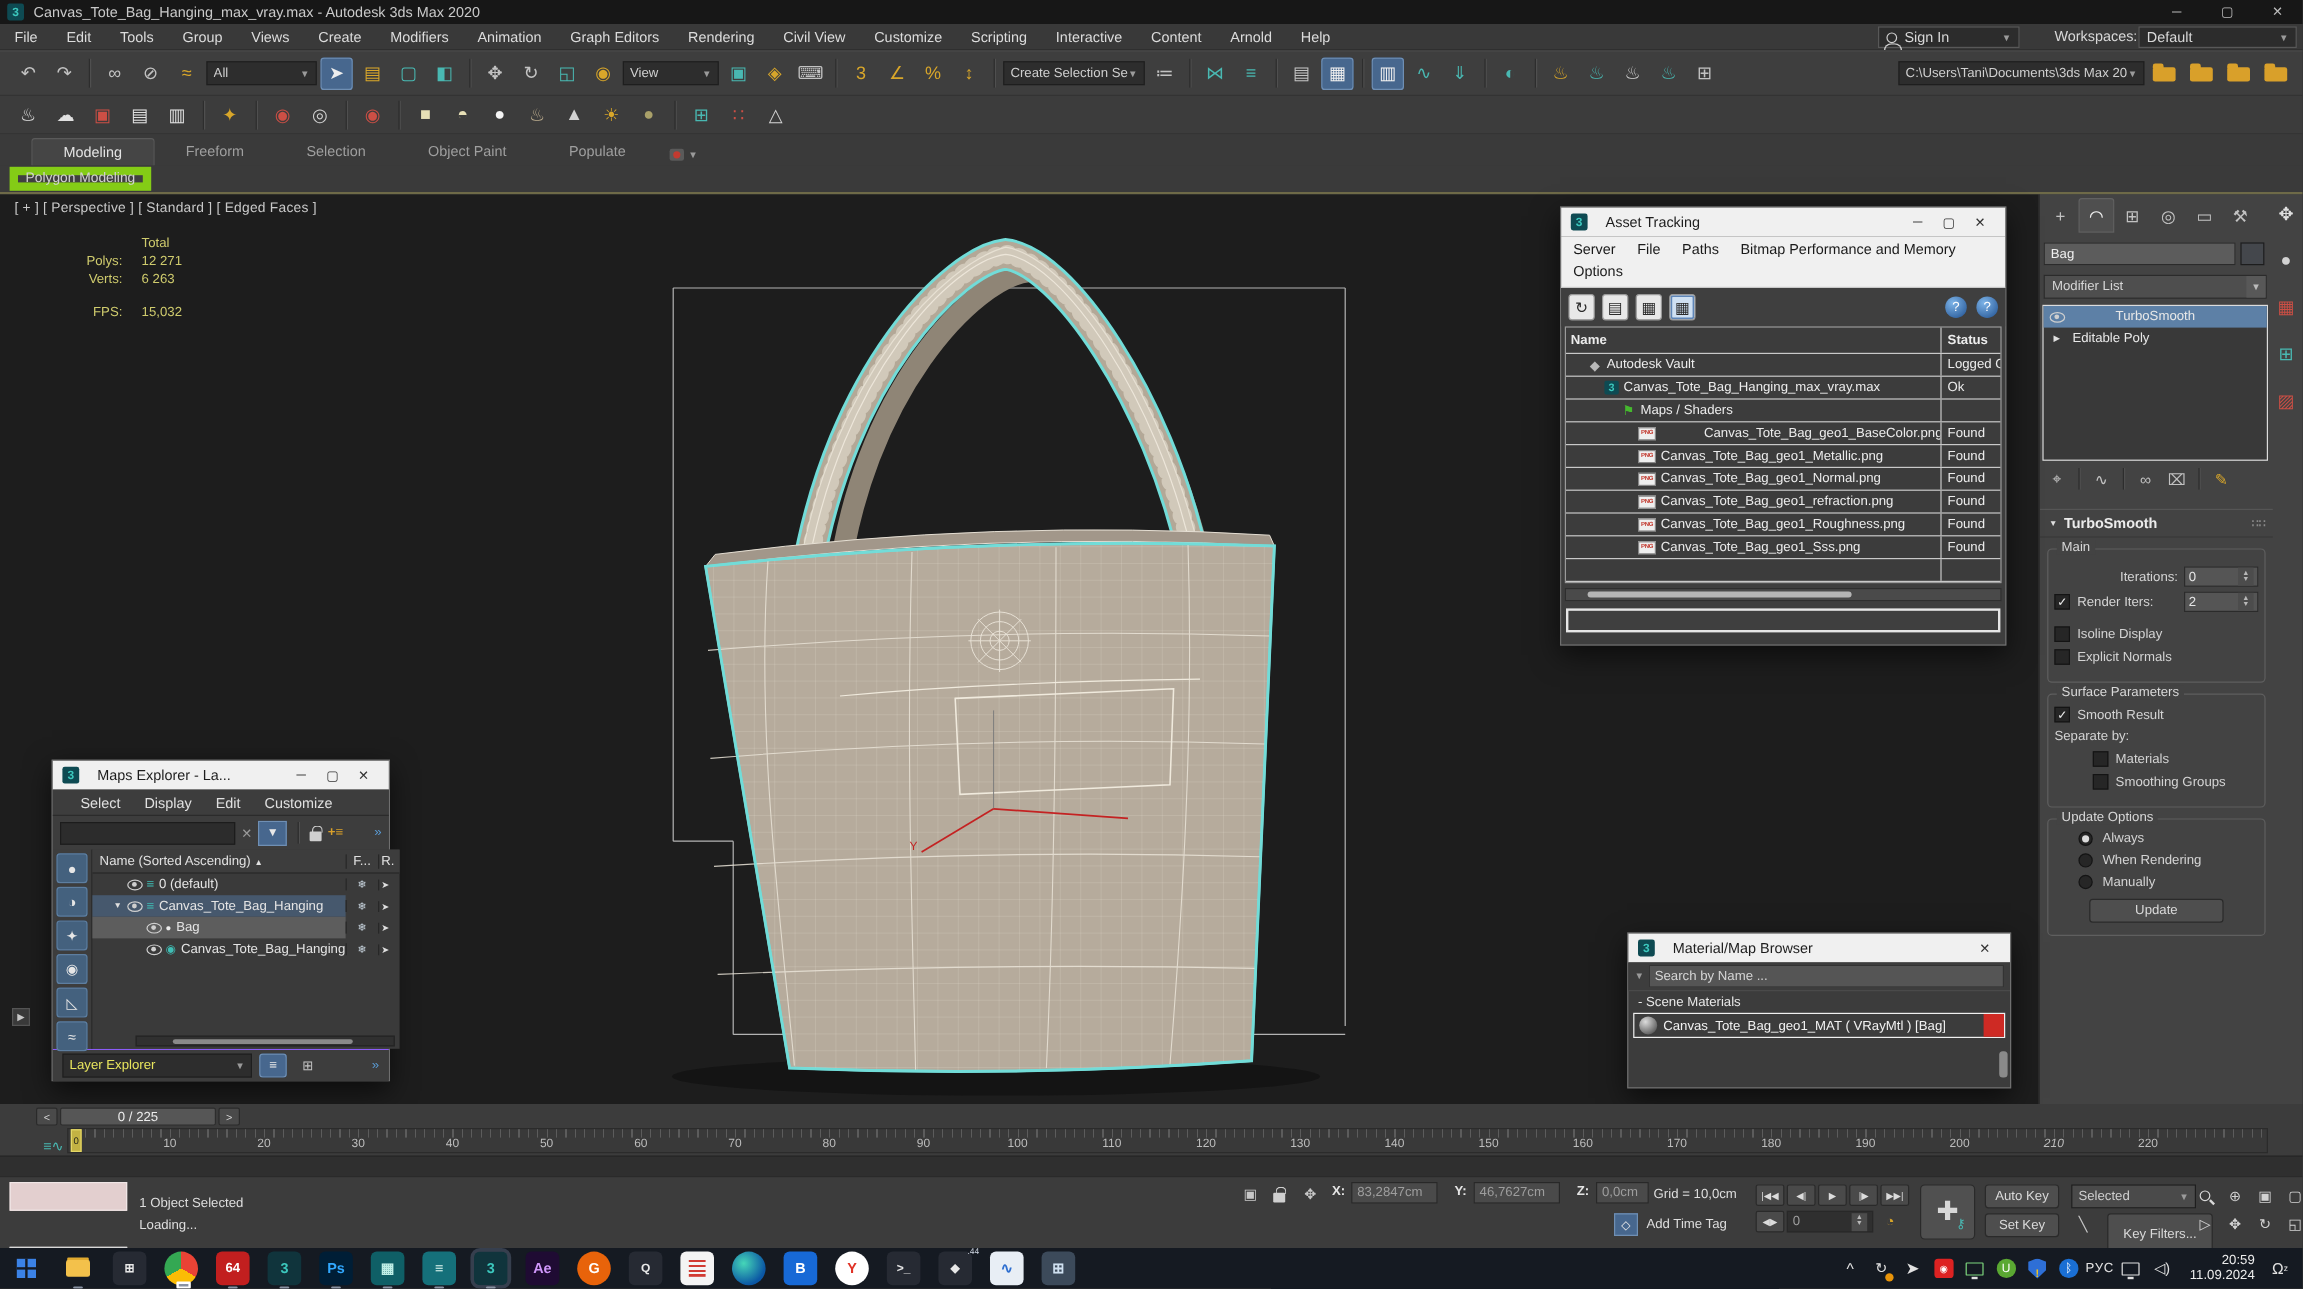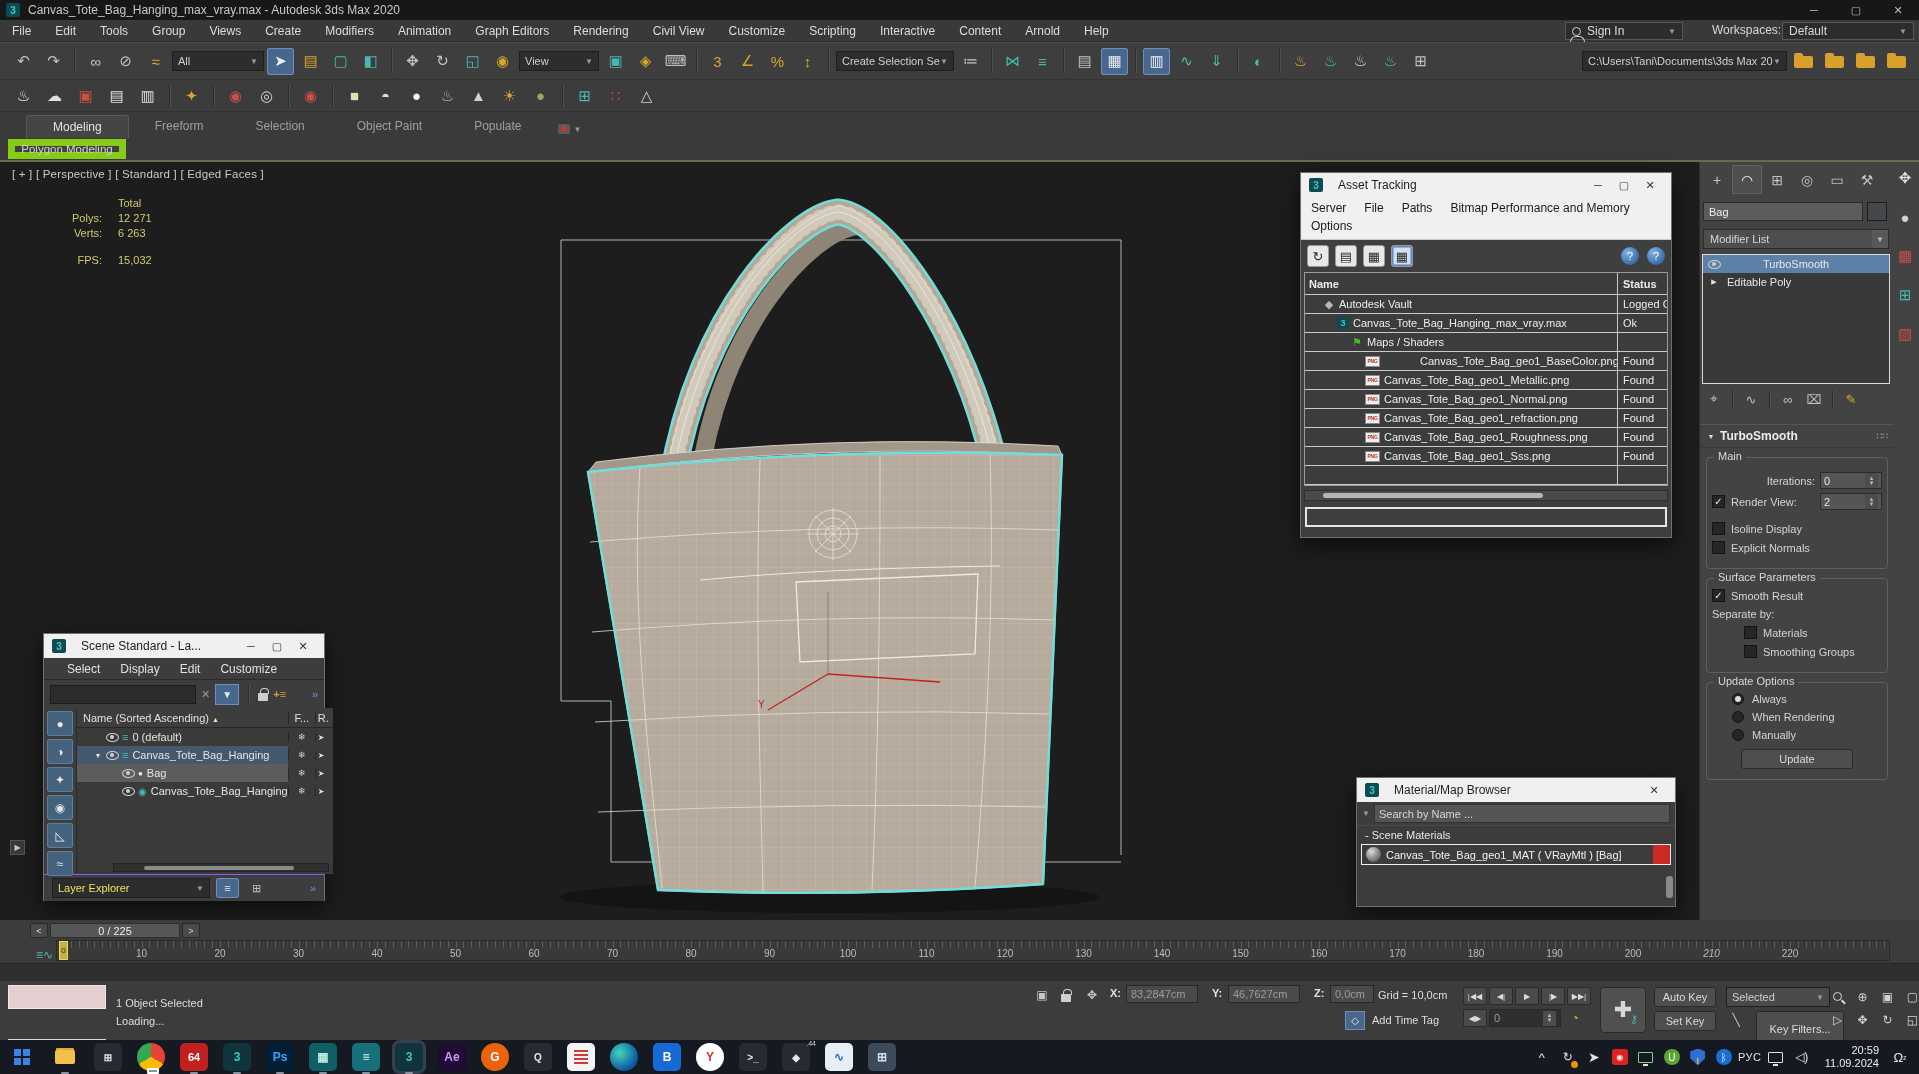--- a/index.html
+++ b/index.html
@@ -517,21 +517,21 @@
         <span class="glabel">Main</span>
         <div class="prow">
           <span class="plabel">Iterations:</span>
           <span class="pfield">
               <span>0</span>
               <span class="spin">▲<br>▼</span>
             </span>
         </div>
         <div class="prow">
           <span class="cb">✓</span>
-          <span class="plabel" style="text-align:left">Render View:</span>
+          <span class="plabel" style="text-align:left">Render Iters:</span>
           <span class="pfield">
               <span>2</span>
               <span class="spin">▲<br>▼</span>
             </span>
         </div>
         <div class="ckrow" style="margin-top:12px">
           <span class="cb"></span>
           <span>Isoline Display</span>
         </div>
         <div class="ckrow">
@@ -691,21 +691,21 @@
           <span class="atstatus"></span>
         </div>
     </div>
     <div id="atscroll"></div>
     <div id="atprog"></div>
   </div>
 
   <div class="fwin" id="sewin">
     <div class="ftitle">
       <span class="badge3">3</span>
-      <span>Scene Standard - La...</span>
+      <span>Maps Explorer - La...</span>
       <span class="fbtns">
         <span class="fbtn">─</span>
         <span class="fbtn">▢</span>
         <span class="fbtn">✕</span>
       </span>
     </div>
     <div id="semenu">
         <span>Select</span>
         <span>Display</span>
         <span>Edit</span>

